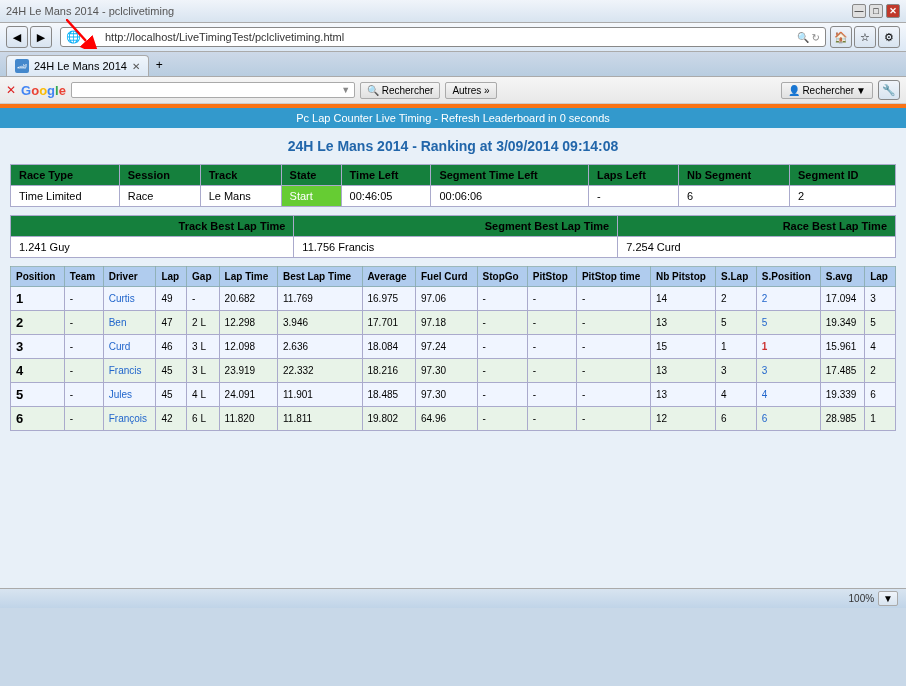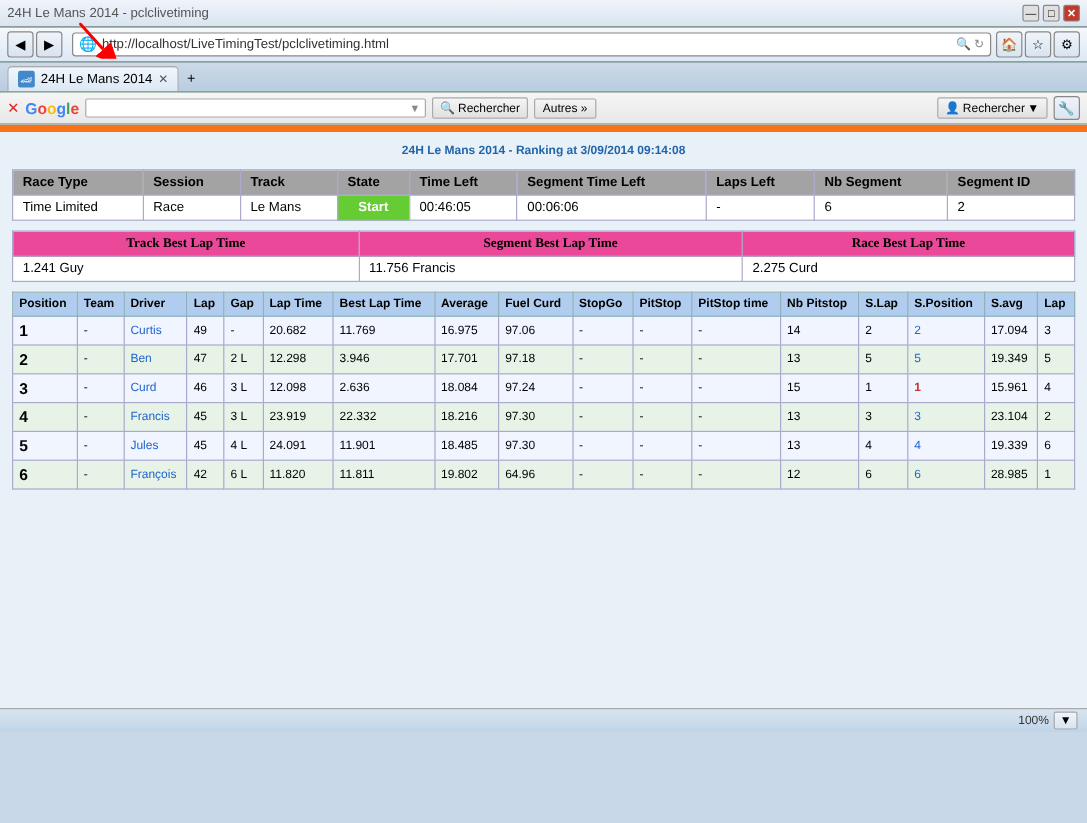--- a/index.html
+++ b/index.html
@@ -1,21 +1,21 @@
 <!DOCTYPE html>
 <html><head>
   <meta charset="utf-8">
   <style>
     * { margin: 0; padding: 0; box-sizing: border-box; }
     body { font-family: Arial, sans-serif; font-size: 12px; background: #c8d8e8; }
 
     
     .browser-chrome {
-      background: #14532d;
-      border-bottom: 6px solid #f97316;
+      background: #a16207;
+      border-bottom: 4px solid #f97316;
     }
     .title-bar {
       background: linear-gradient(to bottom, #f0f4fa, #d8e4f0);
       display: flex;
       align-items: center;
       justify-content: space-between;
       padding: 4px 6px;
       border-bottom: 1px solid #aaa;
     }
     .title-bar-buttons {
@@ -55,21 +55,21 @@
       border: 1px solid #888;
       border-radius: 3px;
       padding: 2px 5px;
       font-size: 11px;
     }
     .address-icon {
       margin-right: 4px;
       color: #e44;
       font-size: 12px;
     }
-    .address-text { flex: 1; color: #333; font-size: 11px; }
+    .address-text { flex: 1; color: #333; font-size: 11px; margin-left: 20px; }
 
     .tab-bar {
       display: flex;
       align-items: flex-end;
       padding: 2px 6px 0;
       background: linear-gradient(to bottom, #cdd9e8, #b8cde0);
       border-bottom: 1px solid #aaa;
     }
     .tab {
       display: flex; align-items: center;
@@ -143,72 +143,71 @@
       color: white;
       text-align: center;
       padding: 4px;
       font-size: 11px;
     }
 
     .race-title {
       text-align: center;
       padding: 10px;
       font-weight: bold;
-      font-size: 10px;
+      font-size: 14px;
       color: #2266aa;
     }
 
     .info-table-wrap {
       padding: 0 10px 8px;
     }
     .info-table {
       width: 100%;
       border-collapse: collapse;
       background: white;
       border: 1px solid #aac;
     }
     .info-table th {
-      background: #a3a3a3;
+      background: #15803d;
       border: 1px solid #aac;
       padding: 4px 8px;
       text-align: left;
       font-size: 11px;
       font-weight: bold;
     }
     .info-table td {
       border: 1px solid #aac;
       padding: 4px 8px;
       font-size: 11px;
       background: white;
     }
     .state-start {
       background: #66cc33 !important;
       color: white;
-      font-weight: bold;
+      font-weight: normal;
       font-size: 13px;
-      text-align: center;
+      text-align: left;
     }
 
     .best-lap-section {
       padding: 0 10px 8px;
     }
     .best-lap-table {
       width: 100%;
       border-collapse: collapse;
       background: white;
       border: 1px solid #aac;
     }
     .best-lap-table th {
-      background: #ec4899;
+      background: #15803d;
       border: 1px solid #aac;
       padding: 4px 8px;
-      text-align: center;
+      text-align: right;
       font-size: 11px;
       font-weight: bold;
-      font-family: Liberation Serif, serif;
     }
     .best-lap-table td {
       border: 1px solid #aac;
       padding: 4px 8px;
       font-size: 11px;
     }
 
     .results-section {
       padding: 0 10px 10px;
     }
@@ -338,20 +337,23 @@
       <span>👤</span>
       <span>Rechercher</span>
       <span>▼</span>
     </button>
     <button class="nav-btn" style="width:22px;height:20px;">🔧</button>
   </div>
 </div>
 
 <div class="page-content">
 
+  <div class="refresh-banner">
+    <span>Pc Lap Counter Live Timing - Refresh Leaderboard in 0 seconds</span>
+  </div>
 
   <div class="race-title">
     <span>24H Le Mans 2014 - Ranking at 3/09/2014 09:14:08</span>
   </div>
 
   <div class="info-table-wrap">
     <table class="info-table">
       <thead>
         <tr>
           <th>Race Type</th>
@@ -387,21 +389,21 @@
         <tr>
           <th>Track Best Lap Time</th>
           <th>Segment Best Lap Time</th>
           <th>Race Best Lap Time</th>
         </tr>
       </thead>
       <tbody>
         <tr>
           <td>1.241 Guy</td>
           <td>11.756 Francis</td>
-          <td>2.275 Curd</td>
+          <td>7.254 Curd</td>
         </tr>
       </tbody>
     </table>
   </div>
 
   <div class="results-section">
     <table class="results-table">
       <thead>
         <tr>
           <th>Position</th>
@@ -490,21 +492,21 @@
     <td>23.919</td>
     <td>22.332</td>
     <td>18.216</td>
     <td>97.30</td>
     <td>-</td>
     <td>-</td>
     <td>-</td>
     <td>13</td>
     <td>3</td>
     <td><span class="s-position-blue">3</span></td>
-    <td>23.104</td>
+    <td>17.485</td>
     <td>2</td>
   </tr>
             <tr class="row-odd">
     <td><span class="pos-num">5</span></td>
     <td>-</td>
     <td><span class="driver-name">Jules</span></td>
     <td>45</td>
     <td>4 L</td>
     <td>24.091</td>
     <td>11.901</td>

